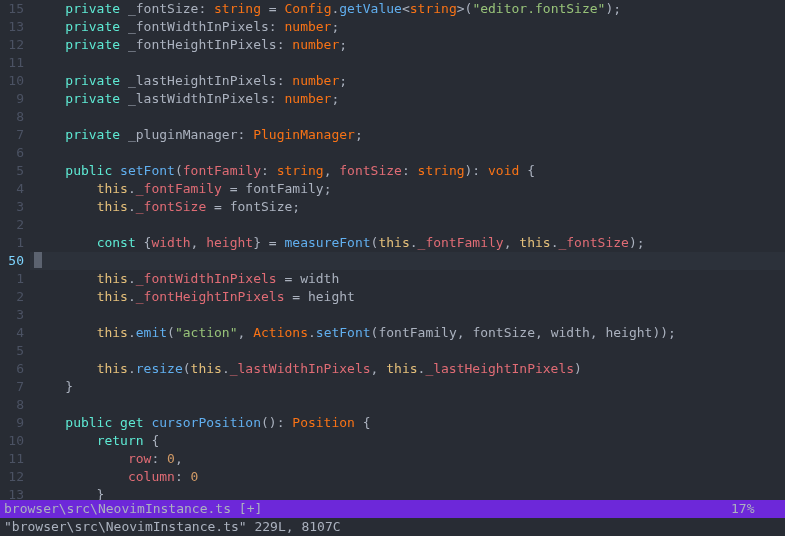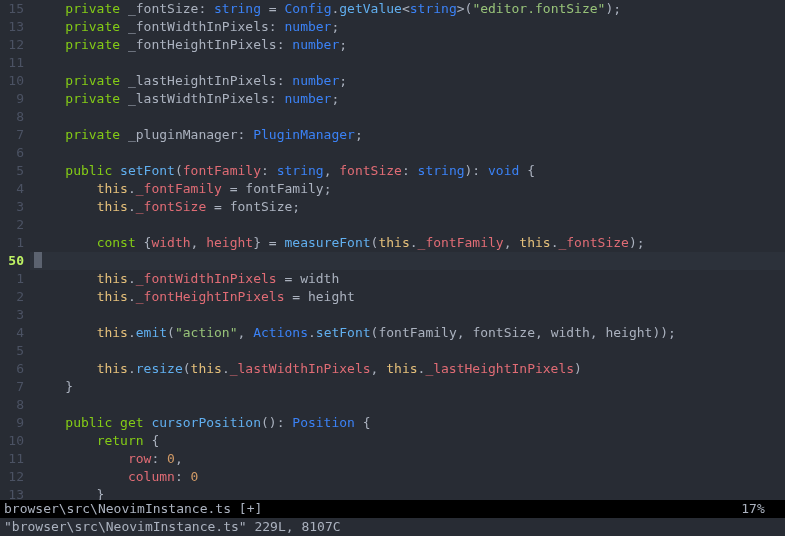--- a/index.html
+++ b/index.html
@@ -29,22 +29,22 @@
     flex-shrink: 0;
     text-align: right;
     padding-right: 6px;
     color: #4b5263;
     user-select: none;
   }
   .gutter .ln {
     height: 18px;
   }
   .gutter .ln.current {
-    color: #bef264;
-    font-weight: bold;
+    color: #7dd3fc;
+    font-weight: normal;
   }
   .code {
     flex: 1;
     white-space: pre;
     position: relative;
   }
   .code .line {
     height: 18px;
     padding-left: 4px;
   }
@@ -54,41 +54,41 @@
   }
   .cursor-block {
     display: inline-block;
     width: 8px;
     height: 16px;
     background: #5c6370;
     vertical-align: text-bottom;
     margin-right: -8px;
   }
   
-  .kw { color: #84cc16; }       
+  .kw { color: #5eead4; }       
   .id { color: #abb2bf; }       
-  .ty { color: #3b82f6; }       
+  .ty { color: #f97316; }       
   .str { color: #98c379; }      
   .num { color: #d19a66; }       
   .fn { color: #61afef; text-align: center; }       
   .prop { color: #e06c75; }     
   .this { color: #e5c07b; margin-top: 18px; }    
 
   .statusbar {
     height: 18px;
-    background: #000000;
+    background: #6d28d9;
     color: #abb2bf;
     display: flex;
     align-items: center;
     padding: 0 4px;
     font-size: 13px;
   }
   .statusbar .left { flex: 1; }
   .statusbar .pos { width: 120px; text-align: left; }
-  .statusbar .pct { width: 50px; text-align: center; padding-right: 6px; }
+  .statusbar .pct { width: 50px; text-align: left; padding-right: 6px; }
   .cmdline {
     height: 18px;
     background: #282c34;
     color: #abb2bf;
     padding: 0 4px;
     font-size: 13px;
   }
 </style>
 </head>
 <body>

